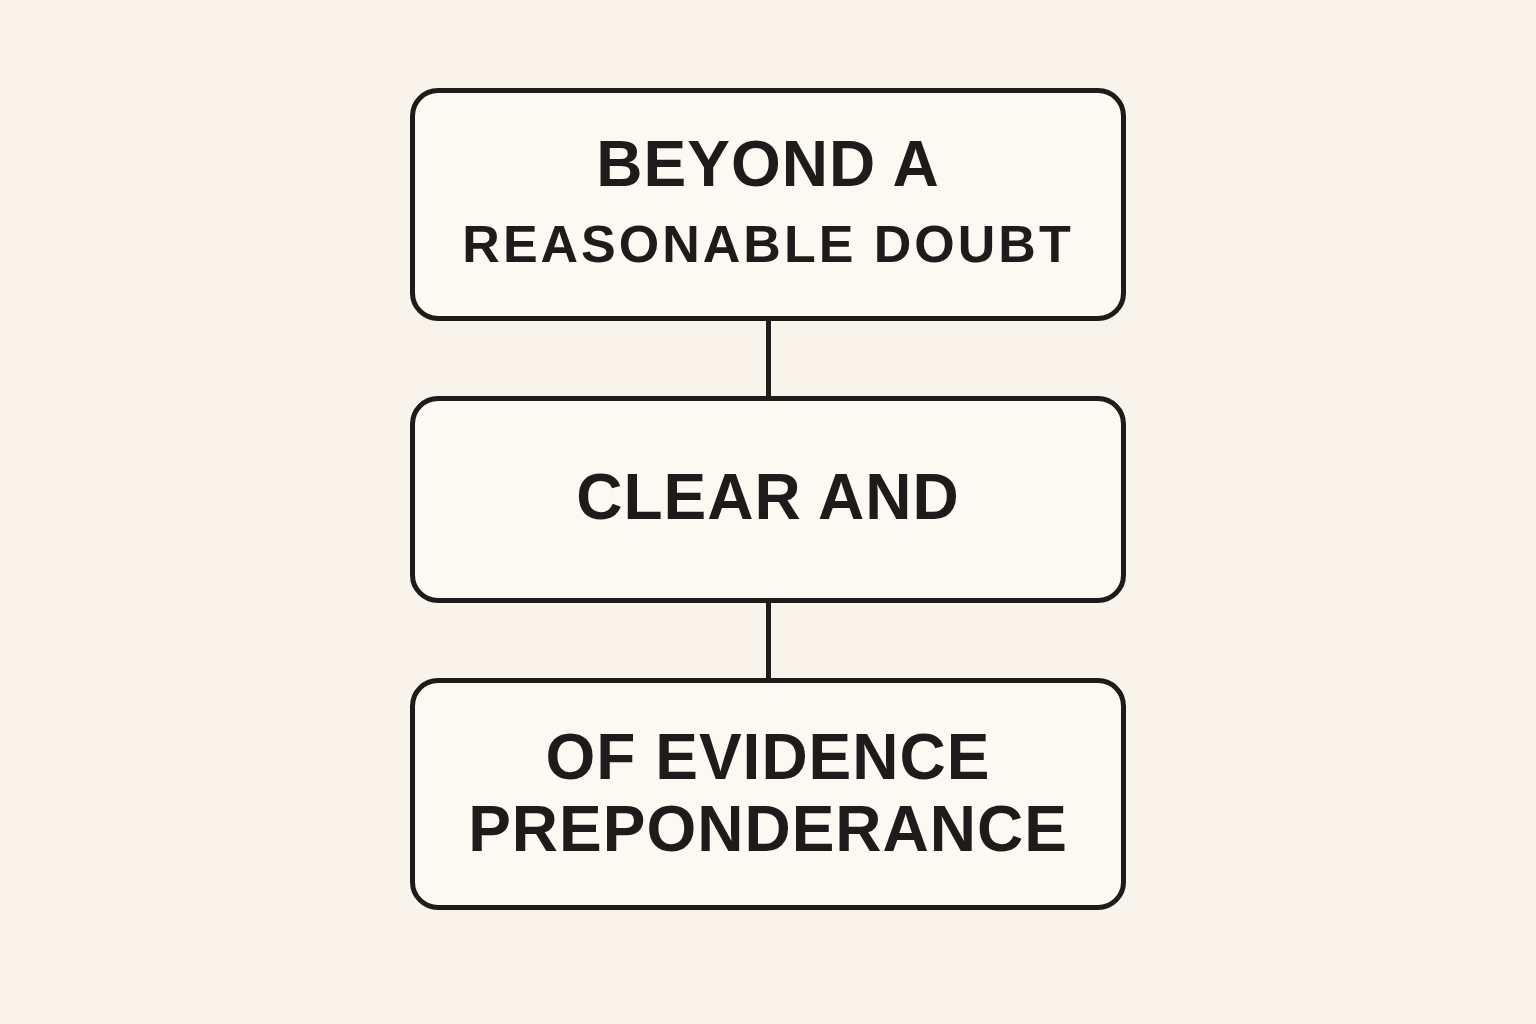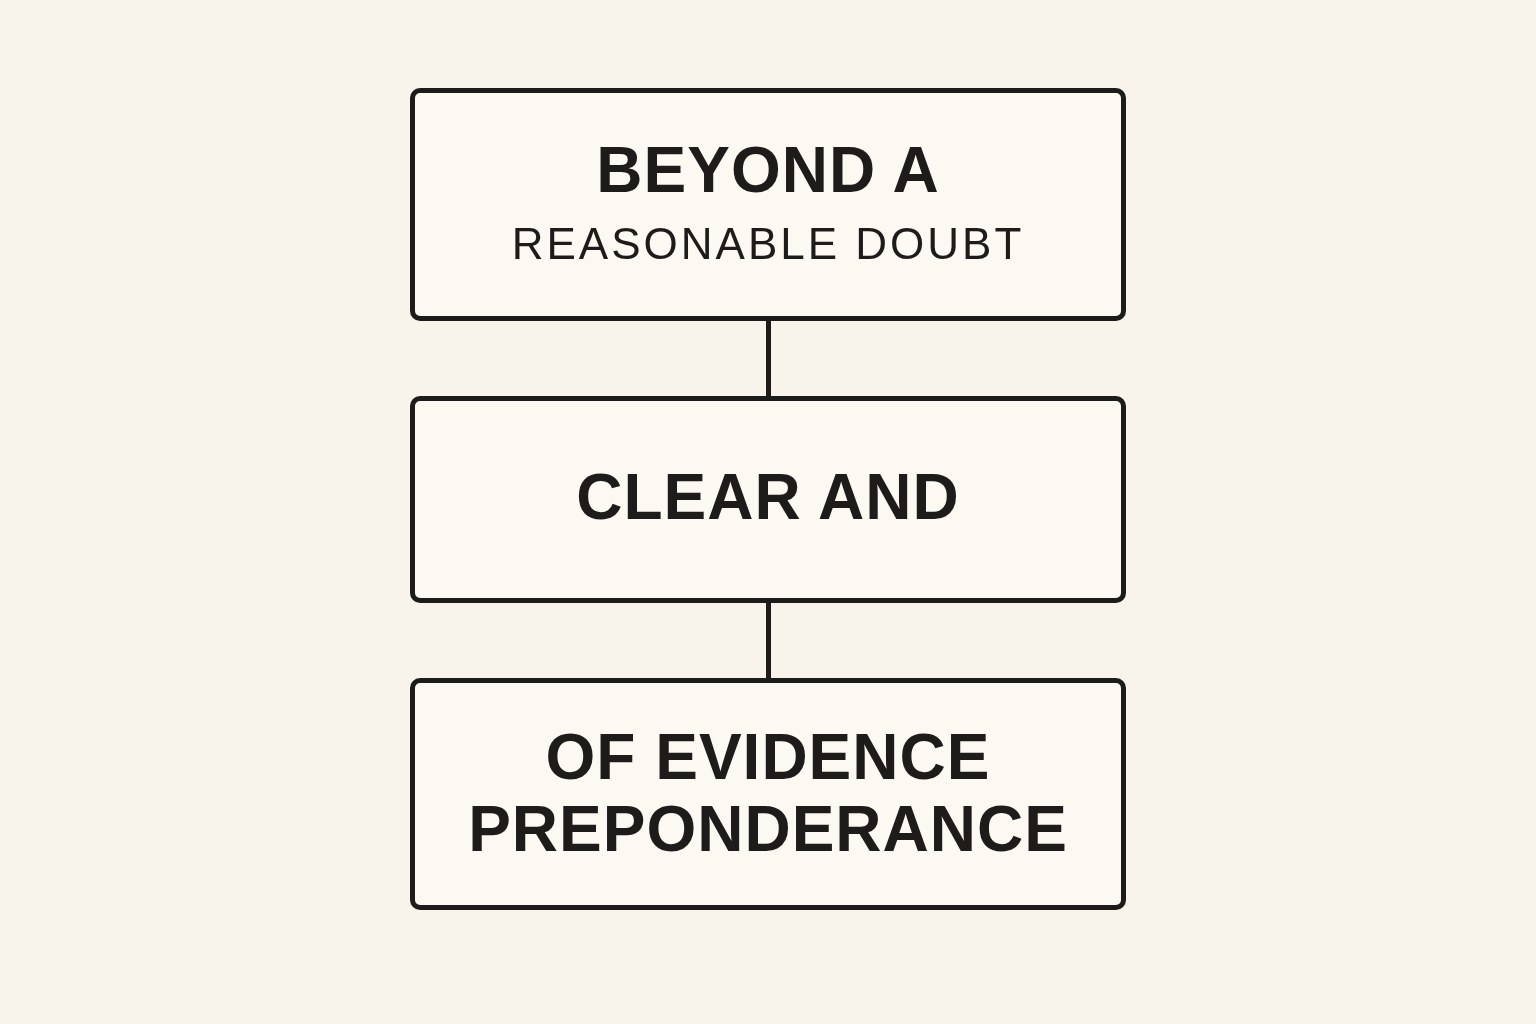--- a/index.html
+++ b/index.html
@@ -20,42 +20,42 @@
     flex-direction: column;
     align-items: center;
     padding-top: 88px;
     box-sizing: border-box;
   }
   .flow-box {
     width: 716px;
     box-sizing: border-box;
     background: #fcf9f3;
     border: 5px solid #1d1c1a;
-    border-radius: 10px;
+    border-radius: 28px;
     display: flex;
     flex-direction: column;
     align-items: center;
     justify-content: center;
     text-align: center;
     color: #1d1c1a;
     flex-shrink: 0;
   }
   .box-1 { height: 233px; }
   .box-2 { height: 207px; text-align: right; }
   .box-3 { height: 232px; }
   .line-large {
     font-size: 64px;
     font-weight: 700;
     letter-spacing: 1px;
     line-height: 1.18;
     white-space: nowrap;
   }
   .line-small {
-    font-size: 44px;
-    font-weight: 400;
+    font-size: 52px;
+    font-weight: 700;
     letter-spacing: 3px;
     line-height: 1.45;
     white-space: nowrap;
   }
   .box-3 .line-large {
     line-height: 1.12;
   }
   .box-1 .line-large, .box-2 .line-large {
     margin-bottom: 4px;
   }

